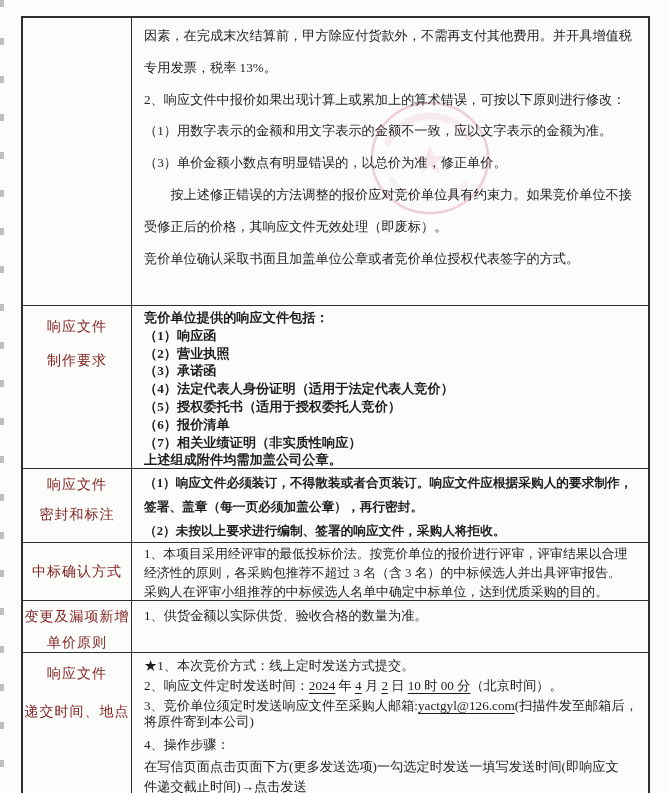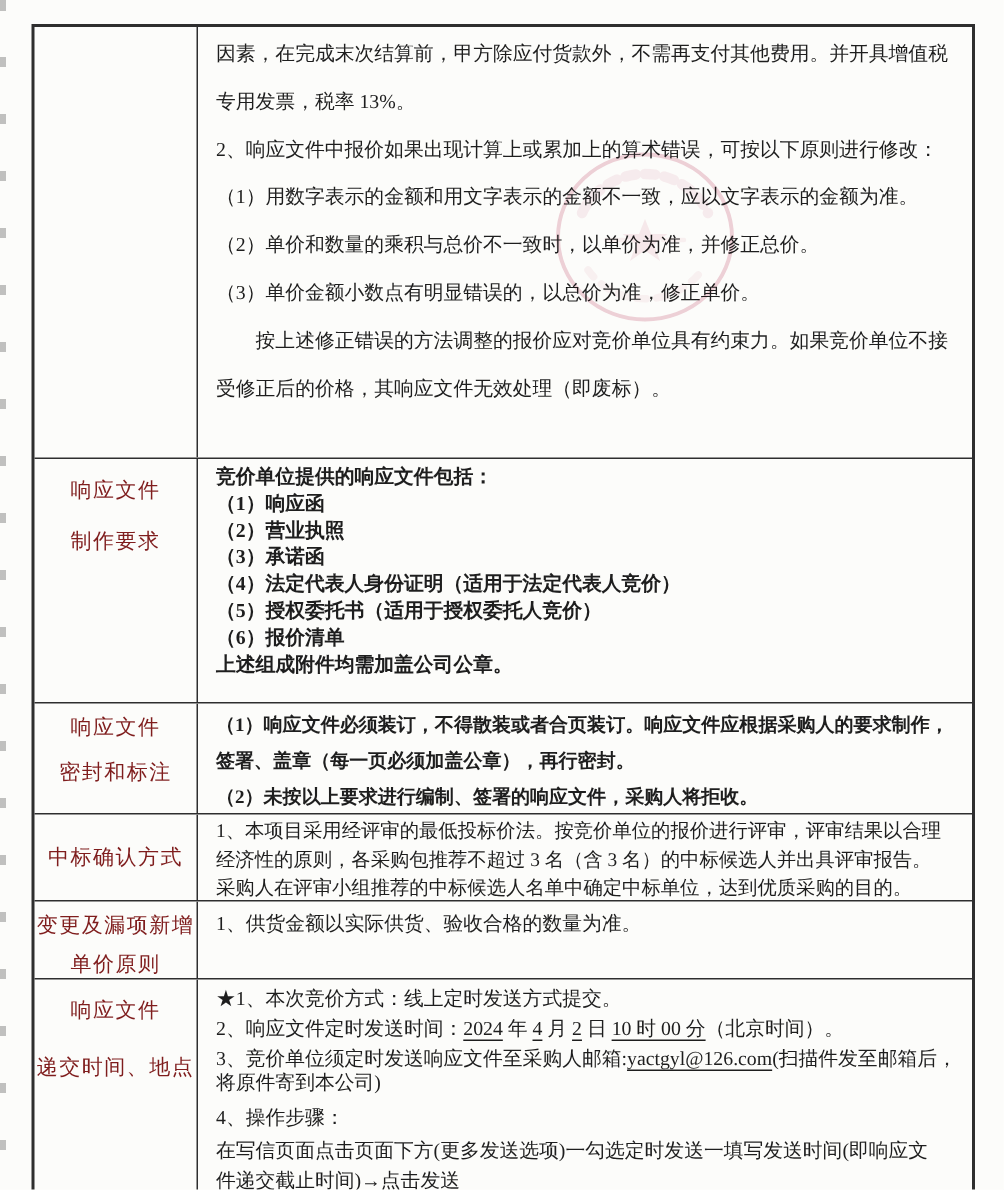--- a/index.html
+++ b/index.html
@@ -62,39 +62,40 @@
 <div class="edge-artifacts"></div>
 
 <div class="doc-table">
     <div class="row r1">
       <div class="cell cell-label"></div>
       <div class="cell cell-content">
         <div class="line"><span class="seg">因素，在完成末次结算前，甲方除应付货款外，不需再支付其他费用。并开具增值税</span></div>
         <div class="line"><span class="seg">专用发票，税率 13%。</span></div>
         <div class="line"><span class="seg">2、响应文件中报价如果出现计算上或累加上的算术错误，可按以下原则进行修改：</span></div>
         <div class="line"><span class="seg">（1）用数字表示的金额和用文字表示的金额不一致，应以文字表示的金额为准。</span></div>
-        <div class="line"><span class="seg">（2）单价和数量的乘积与总价不一致时，以单价为准，并修正总价。</span></div>
         <div class="line"><span class="seg">（3）单价金额小数点有明显错误的，以总价为准，修正单价。</span></div>
         <div class="line"><span class="seg">　　按上述修正错误的方法调整的报价应对竞价单位具有约束力。如果竞价单位不接</span></div>
         <div class="line"><span class="seg">受修正后的价格，其响应文件无效处理（即废标）。</span></div>
+        <div class="line"><span class="seg">竞价单位确认采取书面且加盖单位公章或者竞价单位授权代表签字的方式。</span></div>
       </div>
     </div>
     <div class="row r2">
       <div class="cell cell-label">
         <div class="label-line">响应文件</div>
         <div class="label-line">制作要求</div>
       </div>
       <div class="cell cell-content">
         <div class="line"><span class="seg">竞价单位提供的响应文件包括：</span></div>
         <div class="line"><span class="seg">（1）响应函</span></div>
         <div class="line"><span class="seg">（2）营业执照</span></div>
         <div class="line"><span class="seg">（3）承诺函</span></div>
         <div class="line"><span class="seg">（4）法定代表人身份证明（适用于法定代表人竞价）</span></div>
         <div class="line"><span class="seg">（5）授权委托书（适用于授权委托人竞价）</span></div>
         <div class="line"><span class="seg">（6）报价清单</span></div>
+        <div class="line"><span class="seg">（7）相关业绩证明（非实质性响应）</span></div>
         <div class="line"><span class="seg">上述组成附件均需加盖公司公章。</span></div>
       </div>
     </div>
     <div class="row r3">
       <div class="cell cell-label">
         <div class="label-line">响应文件</div>
         <div class="label-line">密封和标注</div>
       </div>
       <div class="cell cell-content">
         <div class="line"><span class="seg">（1）响应文件必须装订，不得散装或者合页装订。响应文件应根据采购人的要求制作，</span></div>

